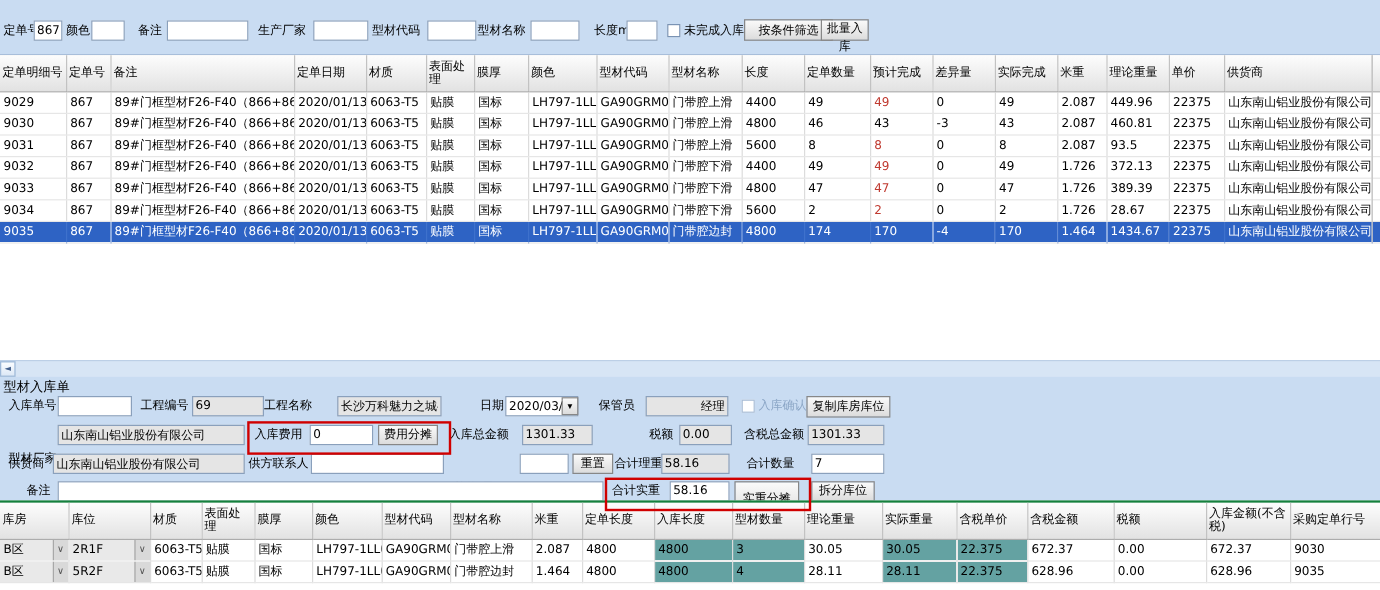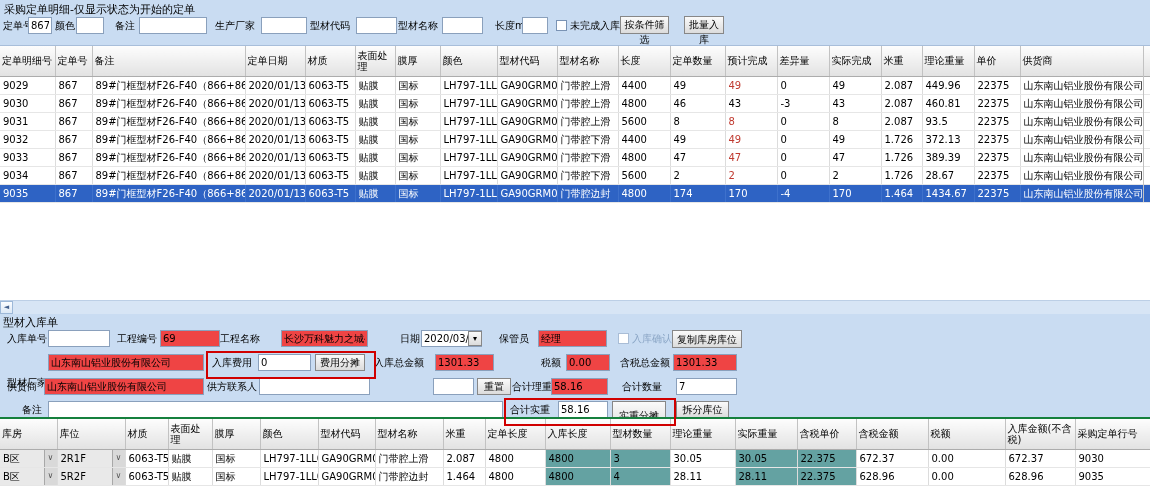--- a/index.html
+++ b/index.html
@@ -1,21 +1,21 @@
 <!DOCTYPE html>
 <html><head>
 <meta charset="utf-8">
 <style>
   html,body{margin:0;padding:0}
   #app{position:relative;width:1150px;height:492px;background:#C9DCF2;
        font-family:"DejaVu Sans","Liberation Sans",sans-serif;font-size:10px;color:#000;overflow:hidden}
   .lbl{position:absolute;height:17px;line-height:17px;white-space:nowrap}
   .inp{position:absolute;height:17px;border:1px solid #8AA0BC;background:#fff;
        font-size:10px;padding:0 2px;box-sizing:border-box;font-family:inherit;outline:none}
-  .ro{background:#ef4444}
+  .ro{background:#e5e5e5}
   .btn{position:absolute;height:18px;background:linear-gradient(#FAFAFA,#DCDCDC);
        border:1px solid #878787;font-size:10px;line-height:15px;text-align:center;
        box-sizing:border-box;padding:0;font-family:inherit;cursor:default}
   .cbx{position:absolute;width:11px;height:11px;background:#fff;border:1px solid #7A93B4;box-sizing:border-box}
   .panel-title{position:absolute;font-size:11px;white-space:nowrap}
   table.grid{border-collapse:collapse;table-layout:fixed;background:#fff}
   .grid th{background:linear-gradient(#FDFDFD,#E2E2E2);border-right:1px solid #C2C2C2;
        border-bottom:1px solid #ACACAC;font-weight:normal;font-size:10px;text-align:left;
        padding:1px 2px;height:28px;vertical-align:middle;overflow:hidden;line-height:1.15}
   .grid td{border-right:1px solid #DCDCDC;border-bottom:1px solid #E6E6E6;font-size:10px;
@@ -31,40 +31,39 @@
   #hscroll .sbtn{position:absolute;left:0;top:0;width:13px;height:13px;background:linear-gradient(#FBFDFF,#DCE8F6);
        border:1px solid #9DB8D8;box-sizing:border-box;font-size:7px;line-height:11px;text-align:center;color:#44608C}
   .redbox{position:absolute;border:2px solid #D00000;z-index:6;pointer-events:none}
   .edgeline{position:absolute;width:1px;background:#C2C2C2}
 </style>
 </head>
 <body>
 
 <div id="app">
 
-  <div class="panel-title" style="left:4px;top:2px">采购定单明细-仅显示状态为开始的定单</div>
 
   <div>
     <span class="lbl" style="left:3px;top:17px">定单号</span>
     <input class="inp" style="left: 28px; top: 17px; width: 24px;" value="867">
     <span class="lbl" style="left:55px;top:17px">颜色</span>
     <input class="inp" style="left: 76px; top: 17px; width: 28px;" value="">
     <span class="lbl" style="left:115px;top:17px">备注</span>
     <input class="inp" style="left: 139px; top: 17px; width: 68px;" value="">
     <span class="lbl" style="left:215px;top:17px">生产厂家</span>
     <input class="inp" style="left: 261px; top: 17px; width: 46px;" value="">
     <span class="lbl" style="left:310px;top:17px">型材代码</span>
     <input class="inp" style="left: 356px; top: 17px; width: 41px;" value="">
     <span class="lbl" style="left:398px;top:17px">型材名称</span>
     <input class="inp" style="left: 442px; top: 17px; width: 41px;" value="">
     <span class="lbl" style="left:495px;top:17px">长度mm</span>
     <input class="inp" style="left: 522px; top: 17px; width: 26px;" value="">
     <span class="cbx" style="left:556px;top:20px"></span>
     <span class="lbl" style="left:570px;top:17px">未完成入库</span>
-    <button class="btn" style="left:620px;top:16px;width:49px">按条件筛选</button>
+    <button class="btn" style="left:620px;top:16px;width:74px">按条件筛选</button>
     <button class="btn" style="left:684px;top:16px;width:40px">批量入库</button>
   </div>
 
   <div class="tablewrap" style="top:45px;width:1150px;height:255px;border-top:1px solid #A8BEDA">
     <div id="top-table">
         <table class="grid" style="width: 1150px;">
           <colgroup>
             <col style="width: 55px;">
             <col style="width: 37px;">
             <col style="width: 153px;">
@@ -282,21 +281,21 @@
     <span class="lbl" style="left:7px;top:330px">入库单号</span>
     <input class="inp" style="left: 48px; top: 330px; width: 62px;" value="">
     <span class="lbl" style="left:117px;top:330px">工程编号</span>
     <input class="inp ro" style="left: 160px; top: 330px; width: 60px;" value="69">
     <span class="lbl" style="left:220px;top:330px">工程名称</span>
     <input class="inp ro" style="left: 281px; top: 330px; width: 87px;" value="长沙万科魅力之城4.2期">
     <span class="lbl" style="left:400px;top:330px">日期</span>
     <input class="inp" style="left: 421px; top: 330px; width: 61px;" value="2020/03/31">
     <button class="btn" style="left:468px;top:331px;width:14px;height:15px;font-size:8px;line-height:12px">▾</button>
     <span class="lbl" style="left:499px;top:330px">保管员</span>
-    <input class="inp ro" style="left: 538px; top: 330px; width: 69px;" value="经理">
+    <input class="inp ro" style="left: 538px; top: 330px; width: 69px; text-align: right;" value="经理">
     <span class="cbx" style="left:618px;top:333px;border-color:#A9BDD6"></span>
     <span class="lbl" style="left:632px;top:330px;color:#8BA6C6">入库确认</span>
     <button class="btn" style="left:672px;top:330px;width:70px">复制库房库位</button>
 
     <span class="lbl" style="left:7px;top:374px">型材厂家</span>
     <input class="inp ro" style="left: 48px; top: 354px; width: 156px;" value="山东南山铝业股份有限公司">
     <span class="lbl" style="left:212px;top:354px">入库费用</span>
     <input class="inp" style="left: 258px; top: 354px; width: 53px;" value="0">
     <button class="btn" style="left:315px;top:354px;width:50px;height:17px">费用分摊</button>
     <span class="lbl" style="left:374px;top:354px">入库总金额</span>

